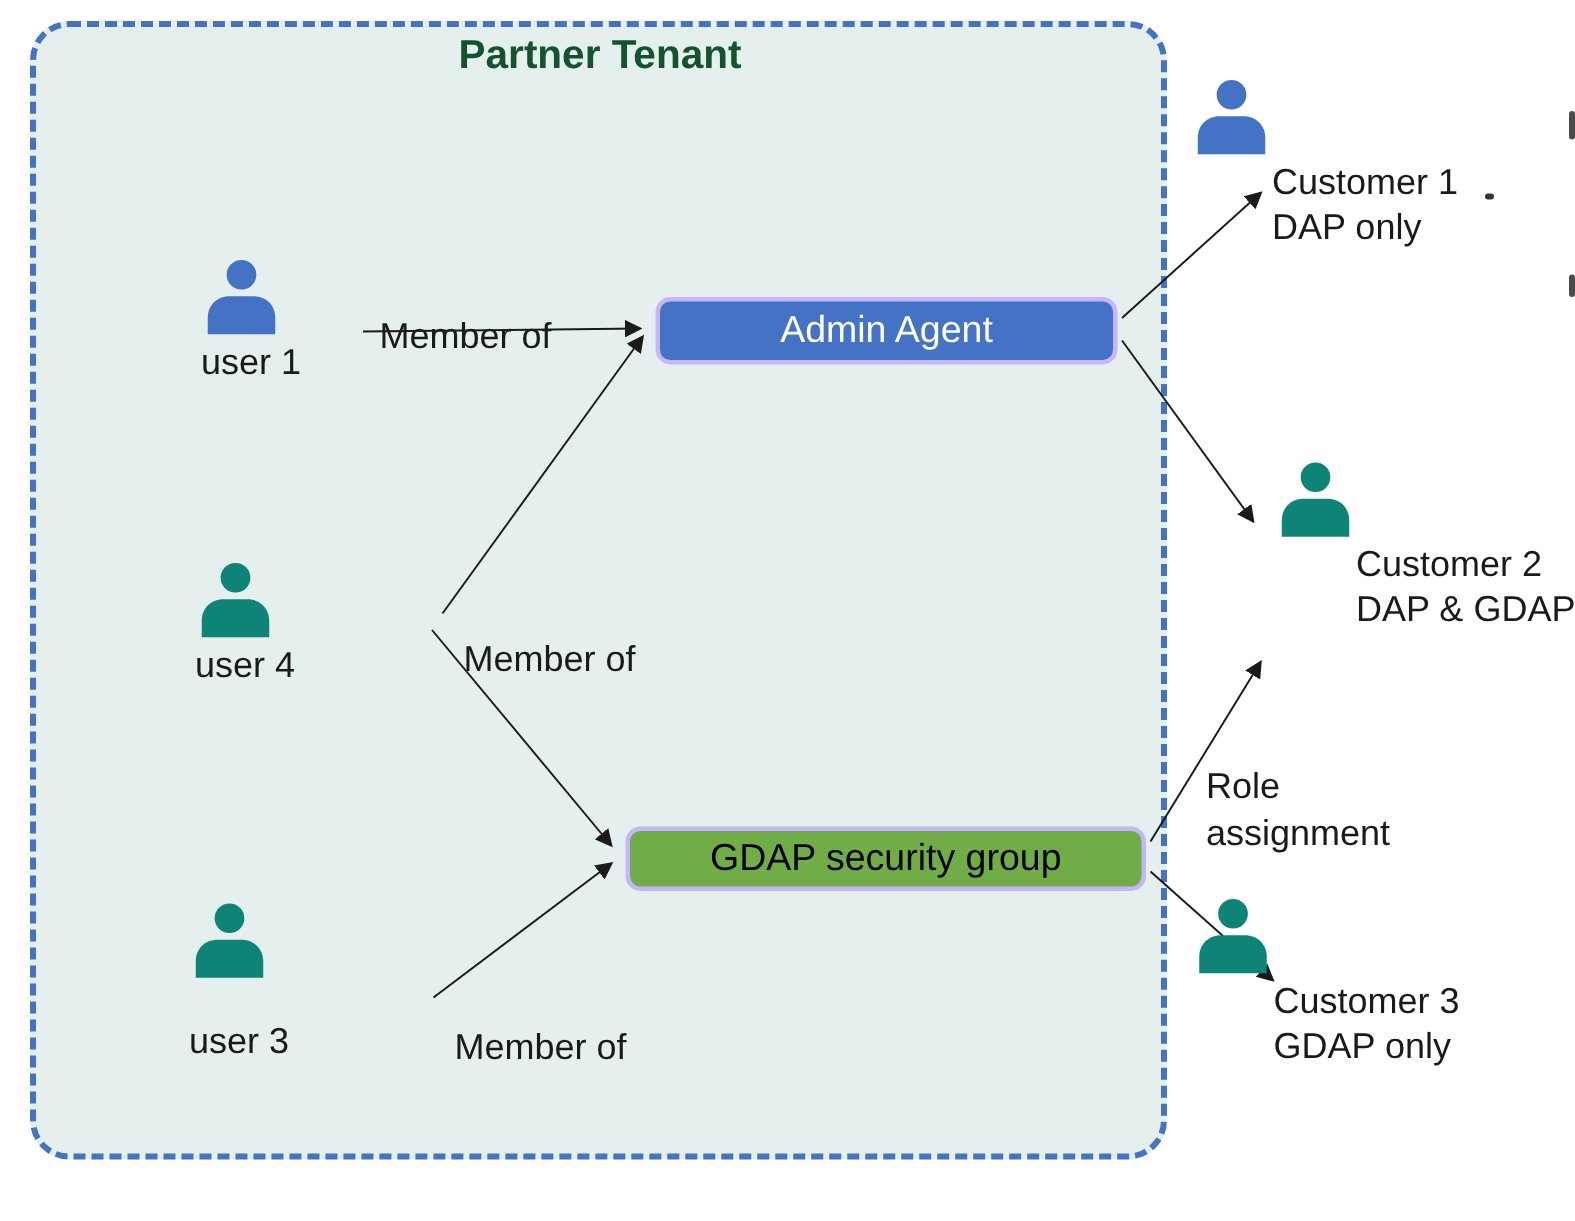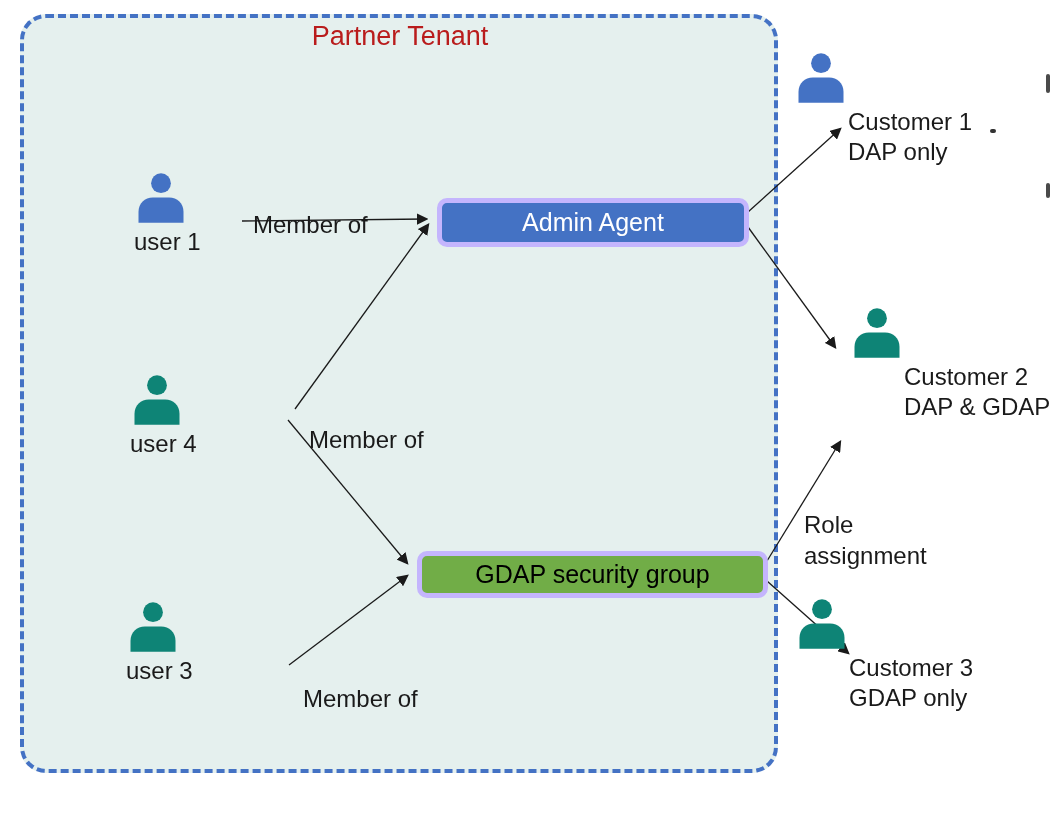--- a/index.html
+++ b/index.html
@@ -24,22 +24,22 @@
     background: #E5F0EE;
     border: 4px dashed #4472C4;
     border-radius: 26px;
   }
   .tenant-title {
     position: absolute;
     left: 22px; top: 21px;
     width: 756px;
     text-align: center;
     font-size: 27px;
-    font-weight: normal;
-    color: #b91c1c;
+    font-weight: bold;
+    color: #14532d;
   }
   
   #edges {
     position: absolute;
     left: 0; top: 0;
     width: 1050px; height: 814px;
     pointer-events: none;
   }
   #edges line {
     stroke: #1a1a1a;
@@ -59,30 +59,30 @@
   }
   .actor-label {
     font-size: 24px;
     line-height: 28px;
     color: #1a1a1a;
     margin-top: 2px;
     white-space: nowrap;
   }
   .user-1 { left: 134px; top: 170px; width: 96px; }
   .user-2 { left: 130px; top: 372px; width: 96px; }
-  .user-3 { left: 126px; top: 599px; width: 96px; }
+  .user-3 { left: 126px; top: 599px; width: 96px; gap: 24px; }
   .customer { width: 160px; }
   .customer .person { margin-left: -54px; } 
   .customer-1 { left: 848px; top: 50px; }
   .customer-2 { left: 856px; top: 305px; margin-left: 48px; }
   .customer-3 { left: 849px; top: 596px; }
   
   .group-box {
     position: absolute;
-    border: 5px solid #c4b5fd;
+    border: 3px solid #c4b5fd;
     border-radius: 10px;
     display: flex;
     align-items: center;
     justify-content: center;
     font-size: 25px;
     white-space: nowrap;
   }
   .admin-box {
     left: 437px; top: 198px;
     width: 302px; height: 39px;

